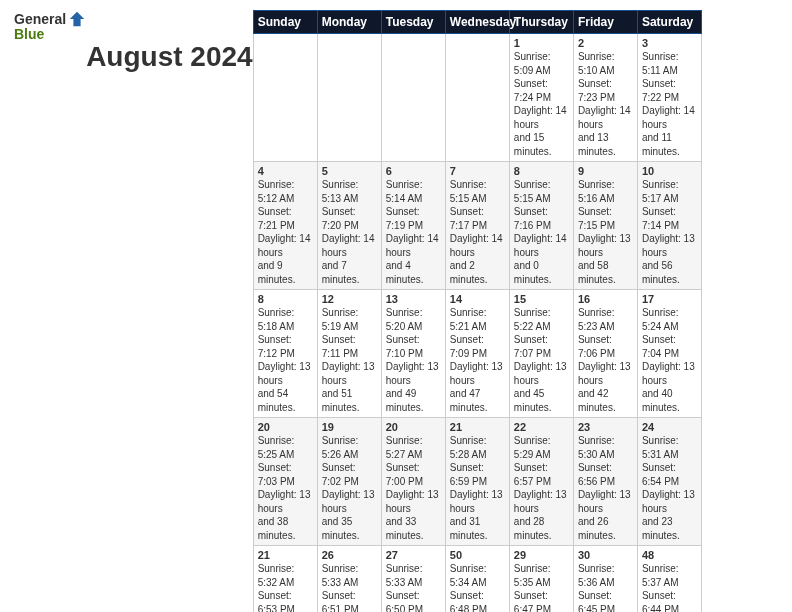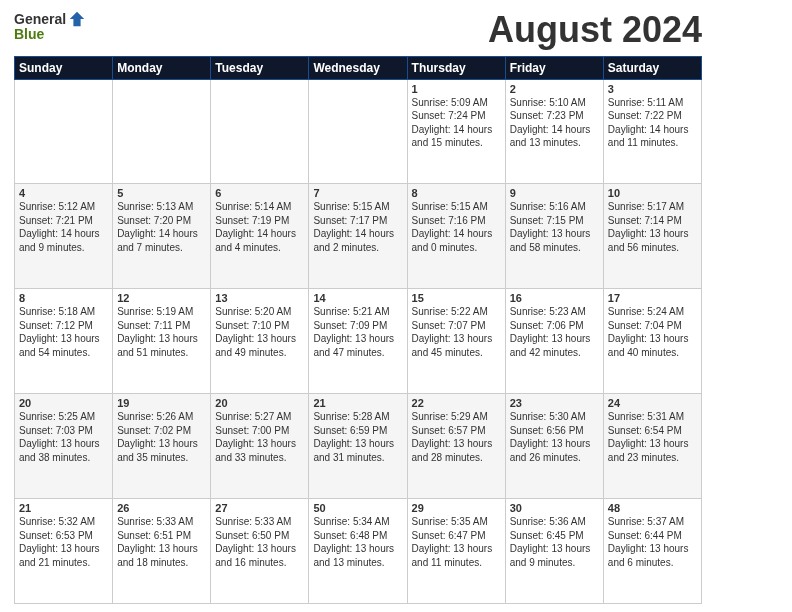--- a/index.html
+++ b/index.html
@@ -8,41 +8,42 @@
       background: #fff;
       width: 792px;
       height: 612px;
       overflow: hidden;
     }
     .page {
       width: 716px;
       height: 612px;
       padding: 10px 14px 8px 14px;
       display: flex;
-      flex-direction: column;
+      flex-direction: row;
     }
     .header {
       display: flex;
       justify-content: space-between;
       align-items: flex-start;
       margin-bottom: 6px;
     }
     .logo {
       display: flex;
       align-items: center;
       gap: 2px;
     }
     .header-right {
       text-align: right;
     }
     .month-title {
-      font-size: 36px;
+      font-size: 28px;
       font-weight: bold;
       color: #333;
       line-height: 1.1;
+      margin-top: 32px;
     }
     .location {
       font-size: 15px;
       color: #333;
     }
     .calendar {
       flex: 1;
       border: 1px solid #ccc;
       border-collapse: collapse;
       width: 100%;

